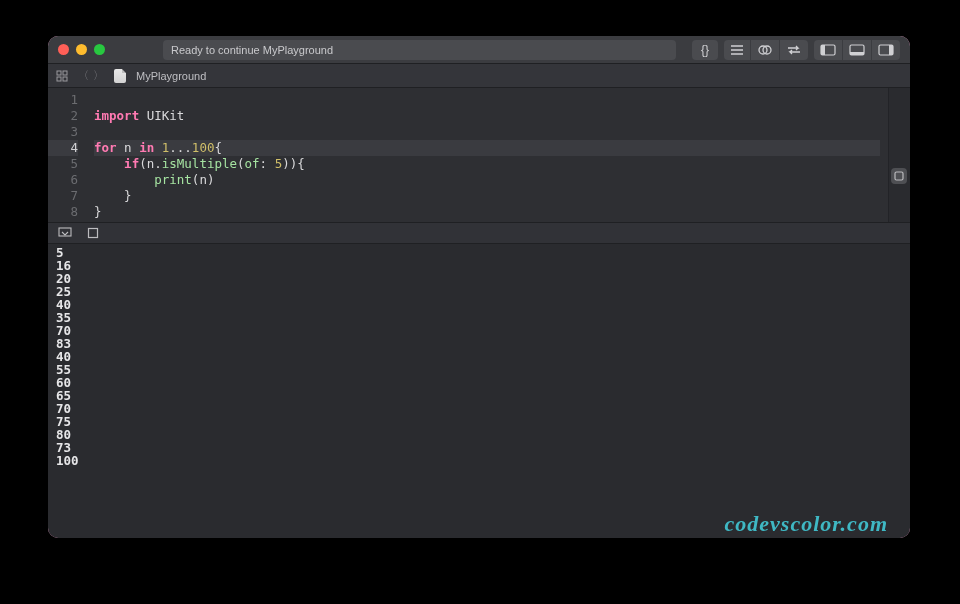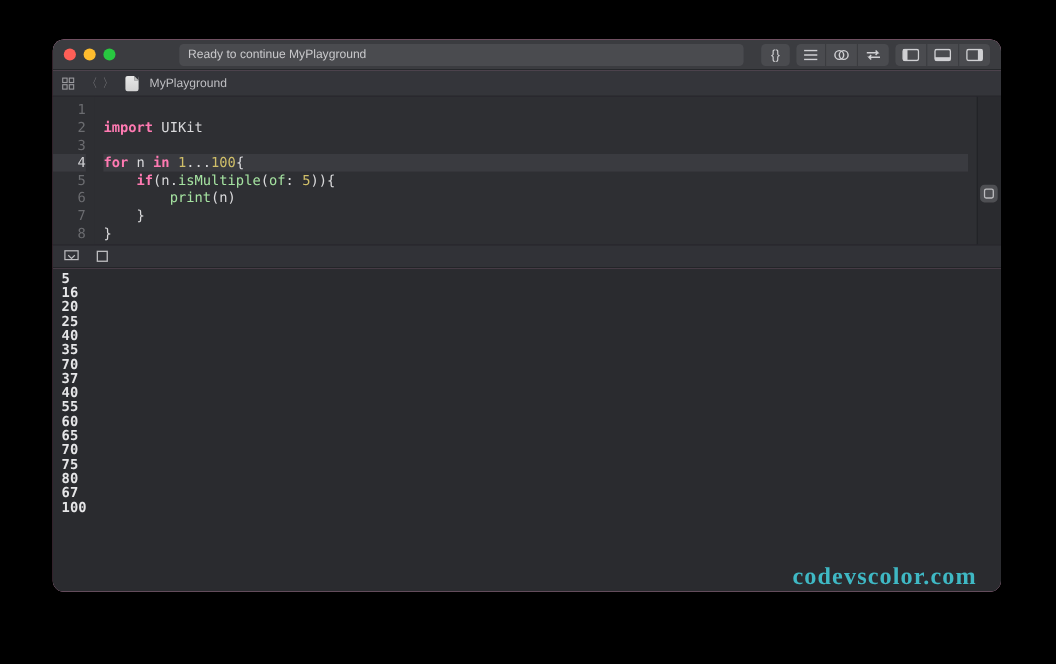--- a/index.html
+++ b/index.html
@@ -159,20 +159,21 @@
     position: relative;
   }
   .console-line { height:13px; }
   .watermark {
     position:absolute;
     right: 22px;
     bottom: 8px;
     color: #3fb8c4;
     font-family: "Brush Script MT", cursive;
     font-size: 22px;
+    font-style: italic;
     letter-spacing: 1px;
   }
   svg { display:block; }
 </style>
 </head>
 <body>
 
 <div class="window">
 
   <div class="titlebar">
@@ -282,26 +283,26 @@
   </div>
 
   <div class="console" id="console">
     <div class="console-line">5</div>
       <div class="console-line">16</div>
       <div class="console-line">20</div>
       <div class="console-line">25</div>
       <div class="console-line">40</div>
       <div class="console-line">35</div>
       <div class="console-line">70</div>
-      <div class="console-line">37</div>
+      <div class="console-line">83</div>
       <div class="console-line">40</div>
       <div class="console-line">55</div>
       <div class="console-line">60</div>
       <div class="console-line">65</div>
       <div class="console-line">70</div>
       <div class="console-line">75</div>
       <div class="console-line">80</div>
-      <div class="console-line">67</div>
+      <div class="console-line">73</div>
       <div class="console-line">100</div>
       <div class="watermark">codevscolor.com</div>
   </div>
 
 </div>
 
 </body></html>

